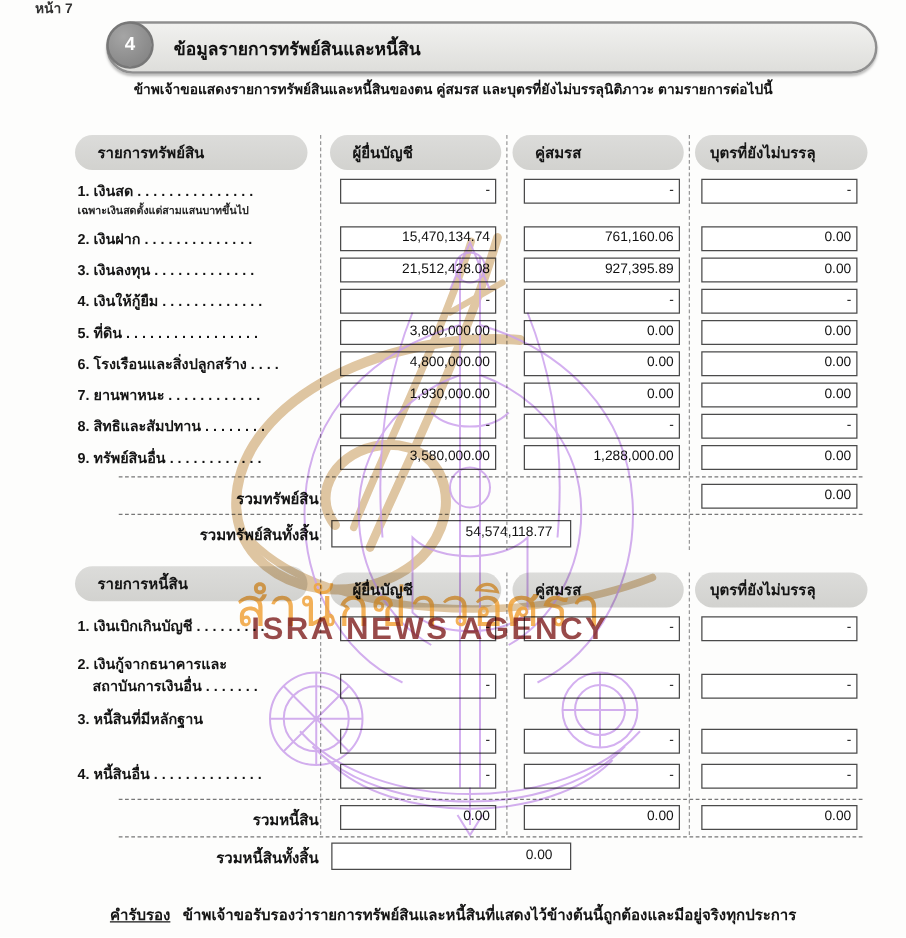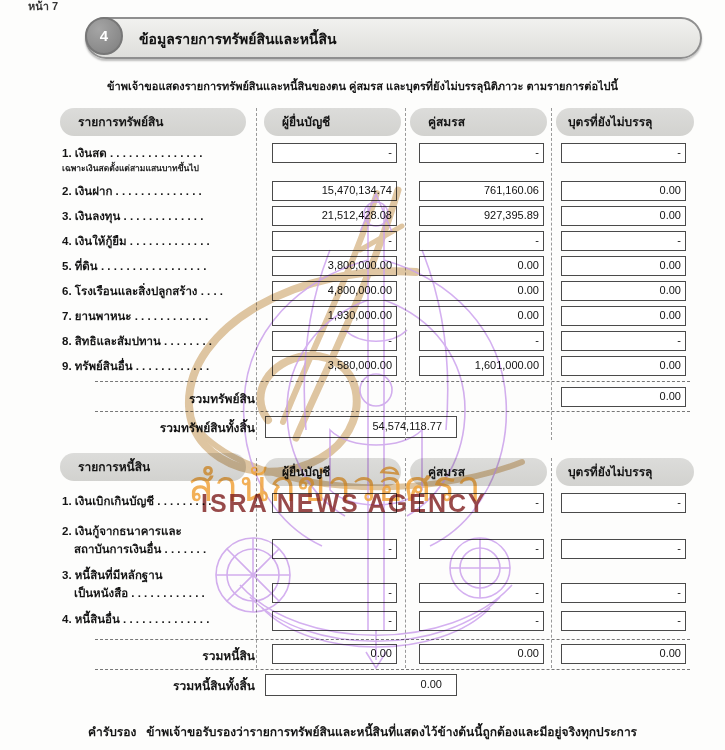--- a/index.html
+++ b/index.html
@@ -15,21 +15,21 @@
     background:linear-gradient(#f1f1ef,#dededb);
     box-shadow:0 2px 2px rgba(0,0,0,.25);
   }
   .banner-num {
     position:absolute; left:-2px; top:-2px; width:38px; height:38px; border-radius:50%;
     background:radial-gradient(circle at 35% 30%, #a5a5a5, #7e7e7e);
     border:2px solid #777; box-sizing:border-box;
     color:#fff; font-weight:bold; font-size:15px; text-align:center; line-height:34px;
   }
   .banner-title { position:absolute; left:52px; top:9px; font-size:14px; font-weight:bold; color:#111; }
-  .intro { position:absolute; top:77px; left:0; width:100%; text-align:center; font-size:11px; font-weight:700; }
+  .intro { position:absolute; top:62px; left:0; width:100%; text-align:center; font-size:11px; font-weight:700; }
 
   
   .pill {
     position:absolute; height:28px; border-radius:14px;
     background:linear-gradient(#dcdcda,#d2d2cf);
     font-size:12px; font-weight:bold; line-height:28px; padding-left:18px; box-sizing:border-box;
   }
   .pill.p-label   { left:60px;  width:186px; }
   .pill.p-c1      { left:264px; width:137px; }
   .pill.p-c2      { left:410px; width:137px; }
@@ -61,21 +61,21 @@
     position:absolute; left:265px; top:0; width:192px; height:22px; box-sizing:border-box;
     border:1.3px solid #4a4a4a; background:#fff;
     font-size:11px; text-align:right; padding:0 14px; line-height:19px;
   }
   
   .hdash { position:absolute; left:95px; width:595px; border-top:1.6px dashed #777; }
   .vdash { position:absolute; width:0; border-left:1.4px dashed #999; }
 
   
   .cert { position:absolute; top:722px; left:0; width:100%; text-align:center; font-size:12px; font-weight:bold; }
-  .cert .cert-head { margin-right:10px;text-align:center; }
+  .cert .cert-head { text-decoration:underline; margin-right:10px;text-align:center; }
 
   
   .wm { position:absolute; inset:0; pointer-events:none; mix-blend-mode:multiply; }
   .wm-svg { position:absolute; left:0; top:0; }
   .wm-thai {
     position:absolute; left:168px; top:452px; font-size:43px; font-weight:normal;
     letter-spacing:1px; opacity:.85; white-space:nowrap;margin-left:20px;
   }
   .wm-eng {
     position:absolute; left:201px; top:489px; font-size:25px; font-weight:bold;
@@ -145,21 +145,21 @@
       </div>
       <div class="trow">
         <div class="rlabel-1">8. สิทธิและสัมปทาน . . . . . . . .</div>
         <div class="vbox c1">-</div>
         <div class="vbox c2">-</div>
         <div class="vbox c3">-</div>
       </div>
       <div class="trow">
         <div class="rlabel-1">9. ทรัพย์สินอื่น . . . . . . . . . . . .</div>
         <div class="vbox c1">3,580,000.00</div>
-        <div class="vbox c2">1,601,000.00</div>
+        <div class="vbox c2">1,288,000.00</div>
         <div class="vbox c3">0.00</div>
       </div>
     </div>
 
   <div class="hdash" style="top:381px"></div>
   <div class="total-row" style="top:387px">
     <div class="tlabel">รวมทรัพย์สิน</div>
     <div class="vbox c3">0.00</div>
   </div>
   <div class="hdash" style="top:411px"></div>
@@ -182,21 +182,20 @@
       </div>
       <div class="trow h44">
         <div class="rlabel-1">2. เงินกู้จากธนาคารและ</div>
         <div class="rlabel-2">สถาบันการเงินอื่น . . . . . . .</div>
         <div class="vbox c1">-</div>
         <div class="vbox c2">-</div>
         <div class="vbox c3">-</div>
       </div>
       <div class="trow h44">
         <div class="rlabel-1">3. หนี้สินที่มีหลักฐาน</div>
-        <div class="rlabel-2">เป็นหนังสือ . . . . . . . . . . . .</div>
         <div class="vbox c1">-</div>
         <div class="vbox c2">-</div>
         <div class="vbox c3">-</div>
       </div>
       <div class="trow h30">
         <div class="rlabel-1">4. หนี้สินอื่น . . . . . . . . . . . . . .</div>
         <div class="vbox c1">-</div>
         <div class="vbox c2">-</div>
         <div class="vbox c3">-</div>
       </div>

